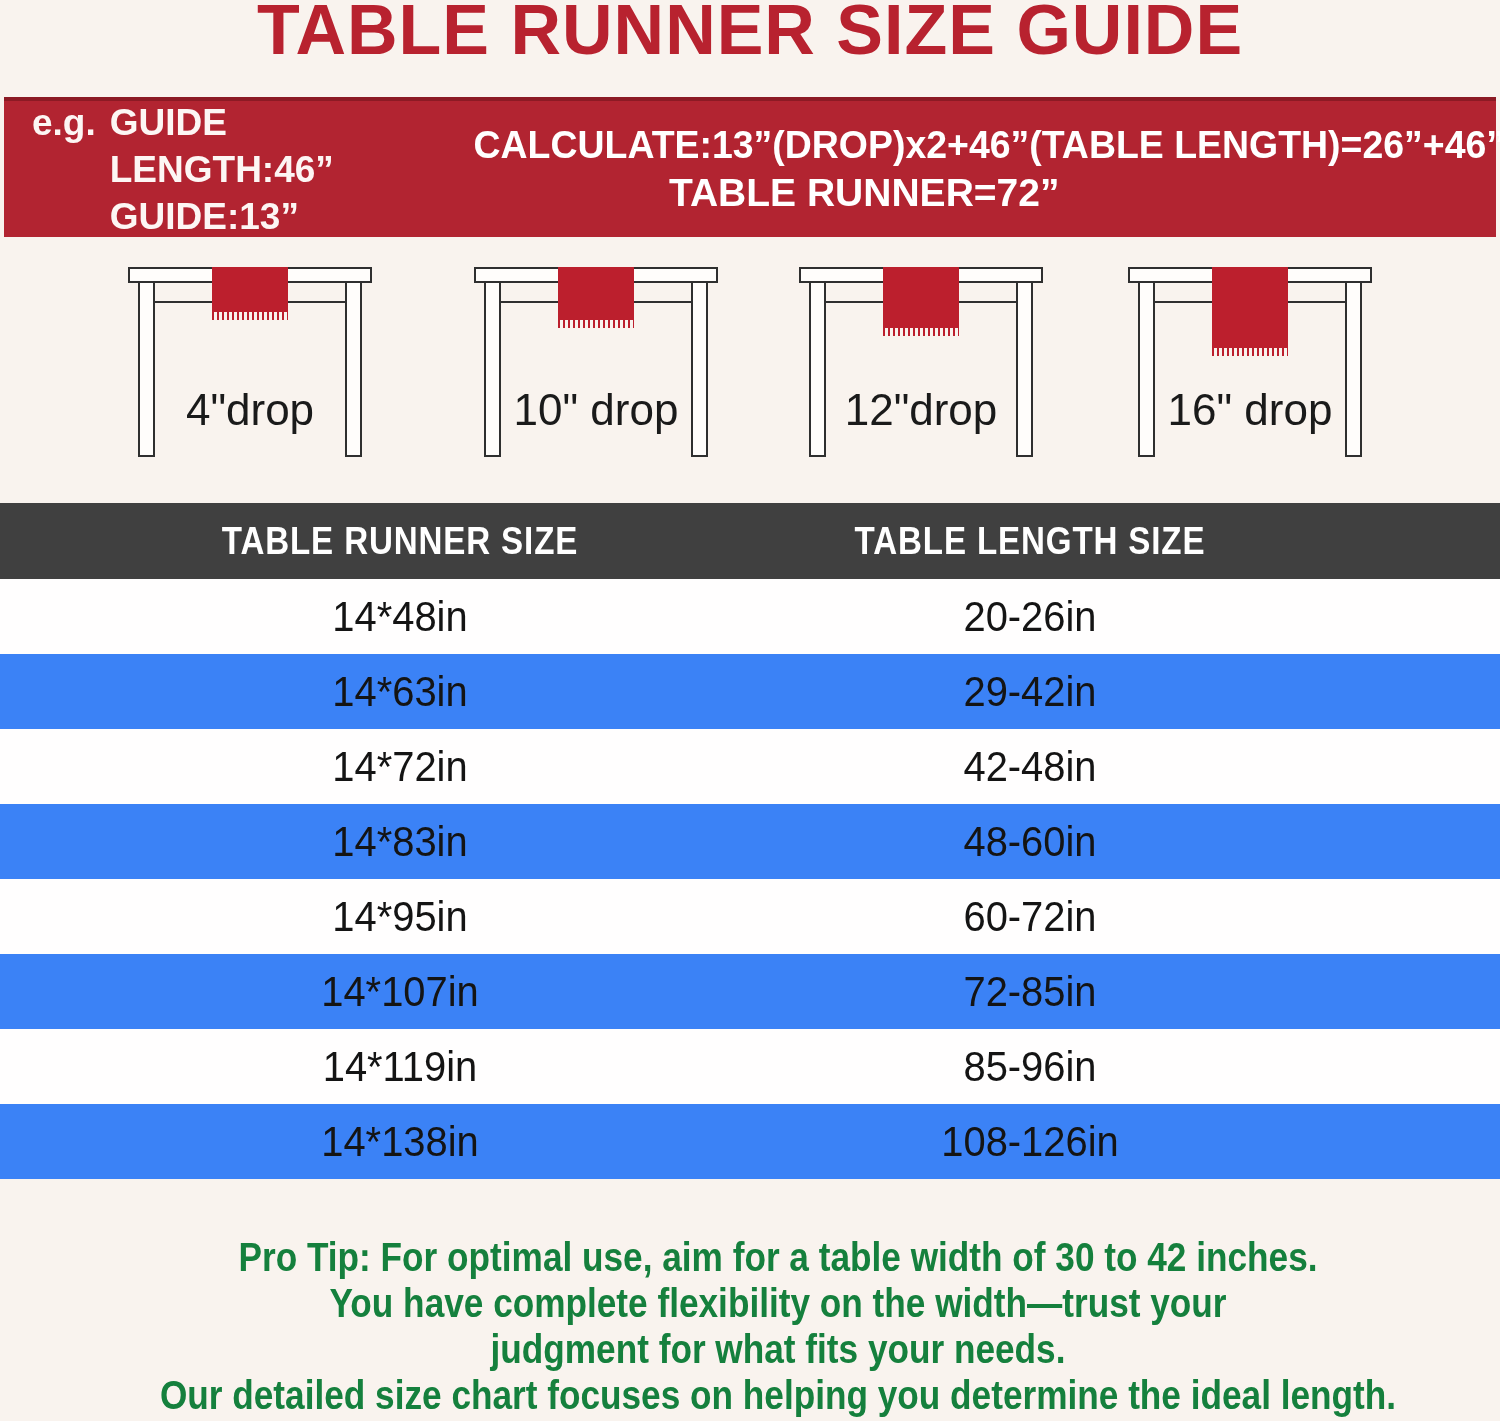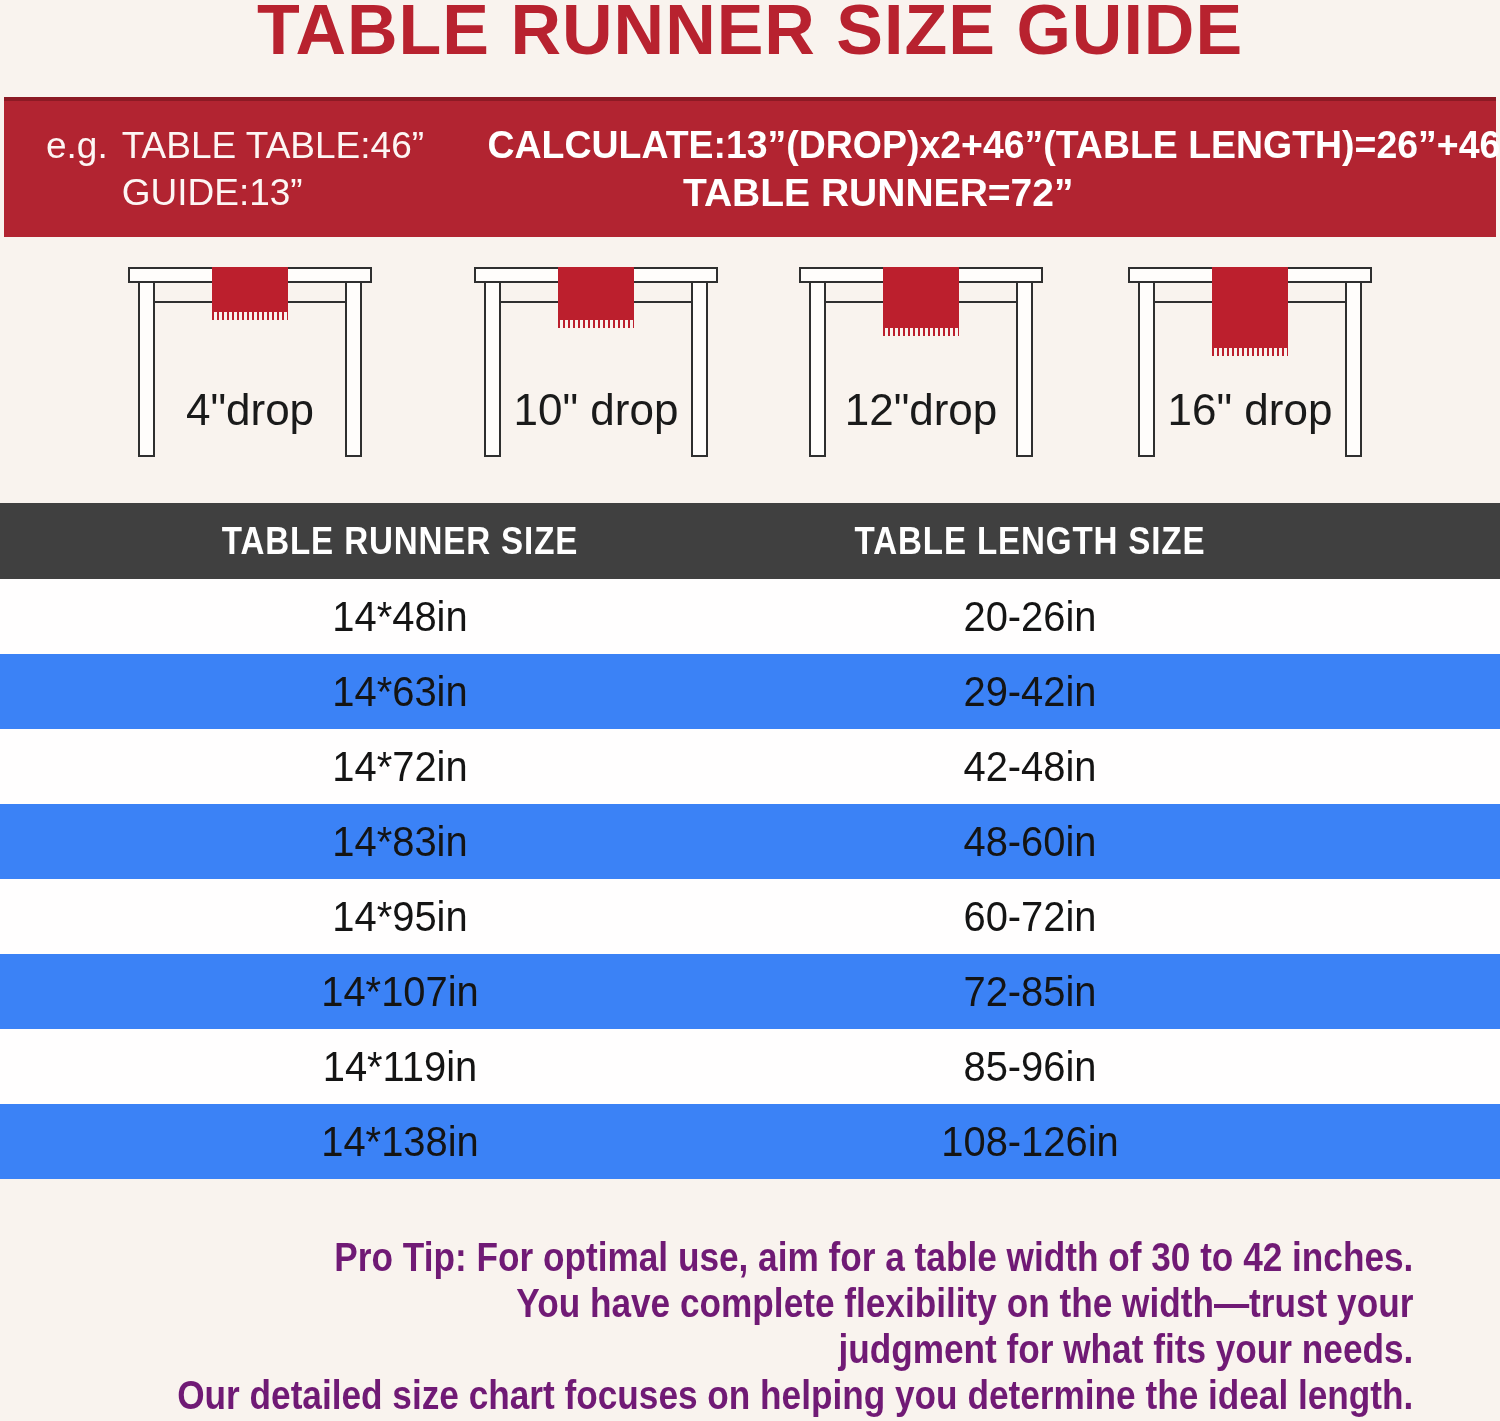--- a/index.html
+++ b/index.html
@@ -18,22 +18,22 @@
     white-space:nowrap;
   }
 
   
   .banner {
     position:absolute; left:4px; right:4px; top:97px; height:140px;
     background:#b22431; border-top:4px solid #8c1a24;
     display:flex; align-items:center; color:#fdf6f4;
   }
   .banner-left {
-    flex:none; width:420px; margin-left:42px;
-    display:flex; gap:14px; font-size:37px; line-height:47px; font-weight:normal;
+    flex:none; width:420px; margin-left:28px;
+    display:flex; gap:14px; font-size:37px; line-height:47px; font-weight:bold;
   }
   .banner-right {
     flex:1; text-align:center; font-weight:bold; font-size:39px;
     line-height:48px; color:#ffffff; margin-right:10px;
   }
   .formula1 { white-space:nowrap; transform:scaleX(0.96); }
   .formula2 { white-space:nowrap; transform:translateX(-125px); }
 
   
   .diagram { position:absolute; top:255px; width:330px; height:220px; transform:translateX(-50%); }
@@ -83,37 +83,37 @@
   .cell {
     position:absolute; top:0; height:100%; display:flex; align-items:center;
     transform:translateX(-50%) scaleX(0.95);
     font-size:42px; color:#141414; white-space:nowrap;
   }
   .c1 { left:400px; } .c2 { left:1030px; }
 
   
   .protip {
     position:absolute; top:1234px; left:0; right:0; padding-left:56px;
-    text-align:right; color:#701a75; font-weight:bold;
+    text-align:center; color:#15803d; font-weight:bold;
     font-size:40px; line-height:46px;
   }
   .protip-line { white-space:nowrap; transform:scaleX(0.88); }
 </style>
 </head>
 <body>
 
 <div class="page">
 
   <div class="title">TABLE RUNNER SIZE GUIDE</div>
 
   <div class="banner">
     <div class="banner-left">
       <span>e.g.</span>
       <div>
-        <div>TABLE TABLE:46”</div>
+        <div>GUIDE LENGTH:46”</div>
         <div>GUIDE:13”</div>
       </div>
     </div>
     <div class="banner-right">
       <div class="formula1">CALCULATE:13”(DROP)x2+46”(TABLE LENGTH)=26”+46”</div>
       <div class="formula2">TABLE RUNNER=72”</div>
     </div>
   </div>
 
   <div class="diagram d0">

